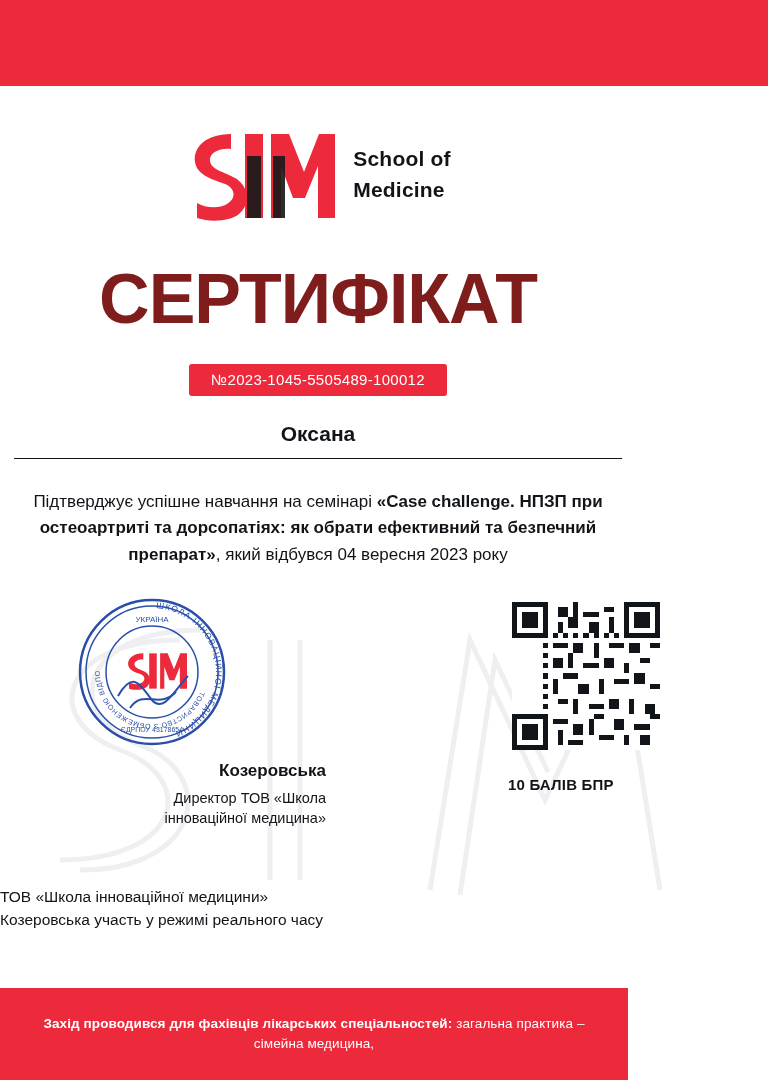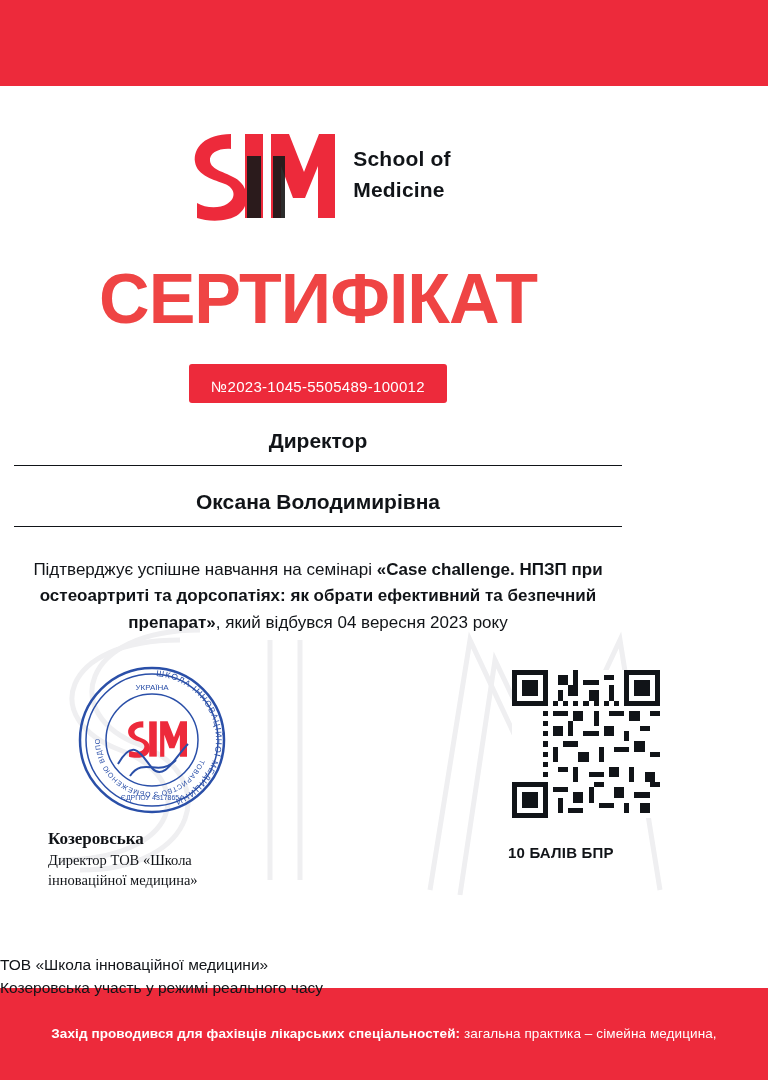--- a/index.html
+++ b/index.html
@@ -22,21 +22,21 @@
   .band-top {
     position: absolute;
     top: 0; left: 0;
     width: 768px;
     height: 86px;
     background: #ED2A3B;
   }
   .band-bottom {
     position: absolute;
     bottom: 0; left: 0;
-    width: 768px;
+    width: 628px;
     height: 92px;
     background: #ED2A3B;
     color: #ffffff;
     display: flex;
     align-items: center;
     justify-content: center;
     text-align: center;
     padding: 0 20px;
   }
   .band-bottom .footnote {
@@ -79,34 +79,34 @@
     line-height: 1.5;
     letter-spacing: .2px;
   }
 
   
   .title {
     text-align: center;
     font-size: 70px;
     font-weight: bold;
     letter-spacing: -1px;
-    color: #ef4444;
+    color: #7f1d1d;
     margin-top: 42px;
     line-height: 1;
   }
 
   
   .pill-wrap { display: flex; justify-content: center; margin-top: 30px; }
   .pill {
     background: #ED2A3B;
     color: #ffffff;
     font-size: 15px;
     font-weight: 500;
     letter-spacing: .3px;
-    padding: 14px 22px 8px;
+    padding: 7px 22px 8px;
     border-radius: 3px;
   }
 
   
   .field {
     width: 608px;
     margin: 26px auto 0;
     text-align: center;
     border-bottom: 1.5px solid #111418;
     padding-bottom: 12px;
@@ -138,33 +138,33 @@
   }
   .stamp {
     position: absolute;
     left: 72px;
     top: 0;
     width: 160px;
     height: 160px;
   }
   .sign-block {
     position: absolute;
-    left: 48px;
+    left: 36px;
     top: 168px;
     width: 290px;
-    text-align: left;
-    font-family: Liberation Serif, serif;
+    text-align: right;
   }
   .sign-name {
     font-size: 17px;
     font-weight: bold;
     color: #111418;
     line-height: 1.35;
   }
   .sign-role {
+    margin-top: 6px;
     font-size: 14.5px;
     color: #111418;
     line-height: 1.35;
   }
   .qr-block {
     position: absolute;
     right: 105px;
     top: 10px;
     width: 155px;
     text-align: left;
@@ -230,24 +230,21 @@
       </div>
     </div>
 
     <div class="title">СЕРТИФІКАТ</div>
 
     <div class="pill-wrap">
       <div class="pill">№2023-1045-5505489-100012</div>
     </div>
 
     <div class="field">
-      <div class="field-value">Директор</div>
-    </div>
-    <div class="field second">
-      <div class="field-value">Оксана Володимирівна</div>
+      <div class="field-value">Оксана</div>
     </div>
 
     <div class="desc">
       <span>Підтверджує успішне навчання на семінарі </span><b>«Case challenge. НПЗП при остеоартриті та дорсопатіях: як обрати ефективний та безпечний препарат»</b><span>, який відбувся 04 вересня 2023 року</span>
     </div>
 
     <div class="mid">
 
       <svg class="stamp" viewBox="0 0 160 160" xmlns="http://www.w3.org/2000/svg">
         <defs>

